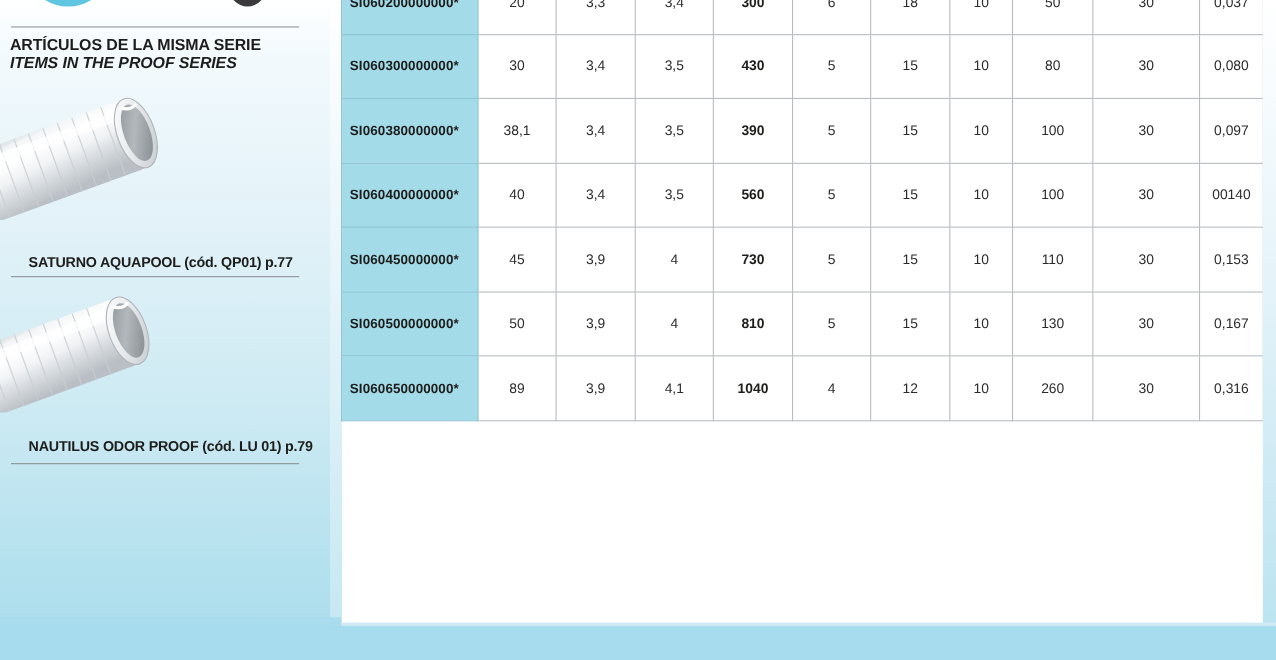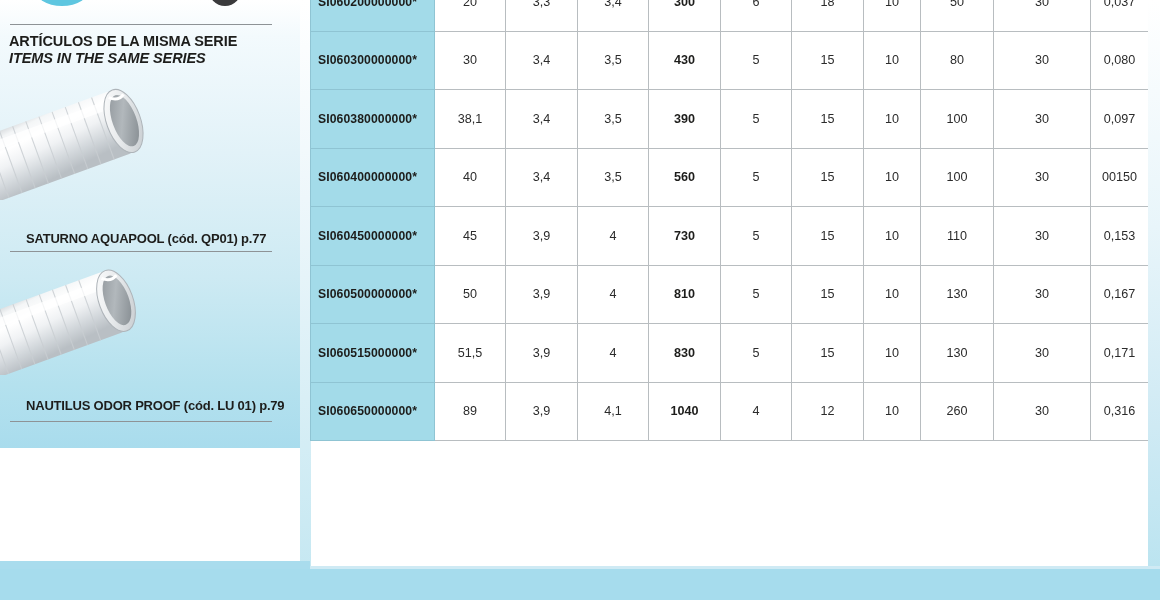--- a/index.html
+++ b/index.html
@@ -20,21 +20,21 @@
     background: #ffffff;
     overflow: hidden;
   }
 
   
   #sidebar {
     position: absolute;
     left: 0;
     top: 0;
     width: 300px;
-    height: 448px;
+    height: 600px;
     background: linear-gradient(to bottom, #ffffff 0%, #f3fafd 8%, #e2f2f8 34%, #cdeaf3 62%, #b4e1ee 86%, #a9dced 100%);
   }
   .partial-icon-row {
     position: absolute;
     left: 0;
     top: 0;
     width: 300px;
     height: 14px;
   }
   .icon-cyan-partial {
@@ -233,21 +233,21 @@
 
     <div class="partial-icon-row">
       <div class="icon-cyan-partial"></div>
       <div class="icon-dark-partial"></div>
     </div>
 
     <div class="divider" id="divider-top"></div>
 
     <div id="series-heading">
       <span class="es">ARTÍCULOS DE LA MISMA SERIE</span>
-      <span class="en">ITEMS IN THE SAME SERIES</span>
+      <span class="en">ITEMS IN THE PROOF SERIES</span>
     </div>
 
     <div class="product" id="product-1">
       <div class="product-image">
         <svg width="170" height="130" viewBox="0 0 170 130" xmlns="http://www.w3.org/2000/svg">
           <defs>
             <linearGradient id="pipeBody1" x1="0" y1="0" x2="0.25" y2="1">
               <stop offset="0%" stop-color="#cfd3d6"></stop>
               <stop offset="14%" stop-color="#f4f6f7"></stop>
               <stop offset="33%" stop-color="#ffffff"></stop>
@@ -400,21 +400,21 @@
             <td class="code">SI060400000000*</td>
             <td>40</td>
             <td>3,4</td>
             <td>3,5</td>
             <td class="strong">560</td>
             <td>5</td>
             <td>15</td>
             <td>10</td>
             <td>100</td>
             <td>30</td>
-            <td>00150</td>
+            <td>00140</td>
           </tr>
           <tr>
             <td class="code">SI060450000000*</td>
             <td>45</td>
             <td>3,9</td>
             <td>4</td>
             <td class="strong">730</td>
             <td>5</td>
             <td>15</td>
             <td>10</td>
@@ -429,33 +429,20 @@
             <td>4</td>
             <td class="strong">810</td>
             <td>5</td>
             <td>15</td>
             <td>10</td>
             <td>130</td>
             <td>30</td>
             <td>0,167</td>
           </tr>
           <tr>
-            <td class="code">SI060515000000*</td>
-            <td>51,5</td>
-            <td>3,9</td>
-            <td>4</td>
-            <td class="strong">830</td>
-            <td>5</td>
-            <td>15</td>
-            <td>10</td>
-            <td>130</td>
-            <td>30</td>
-            <td>0,171</td>
-          </tr>
-          <tr>
             <td class="code">SI060650000000*</td>
             <td>89</td>
             <td>3,9</td>
             <td>4,1</td>
             <td class="strong">1040</td>
             <td>4</td>
             <td>12</td>
             <td>10</td>
             <td>260</td>
             <td>30</td>

